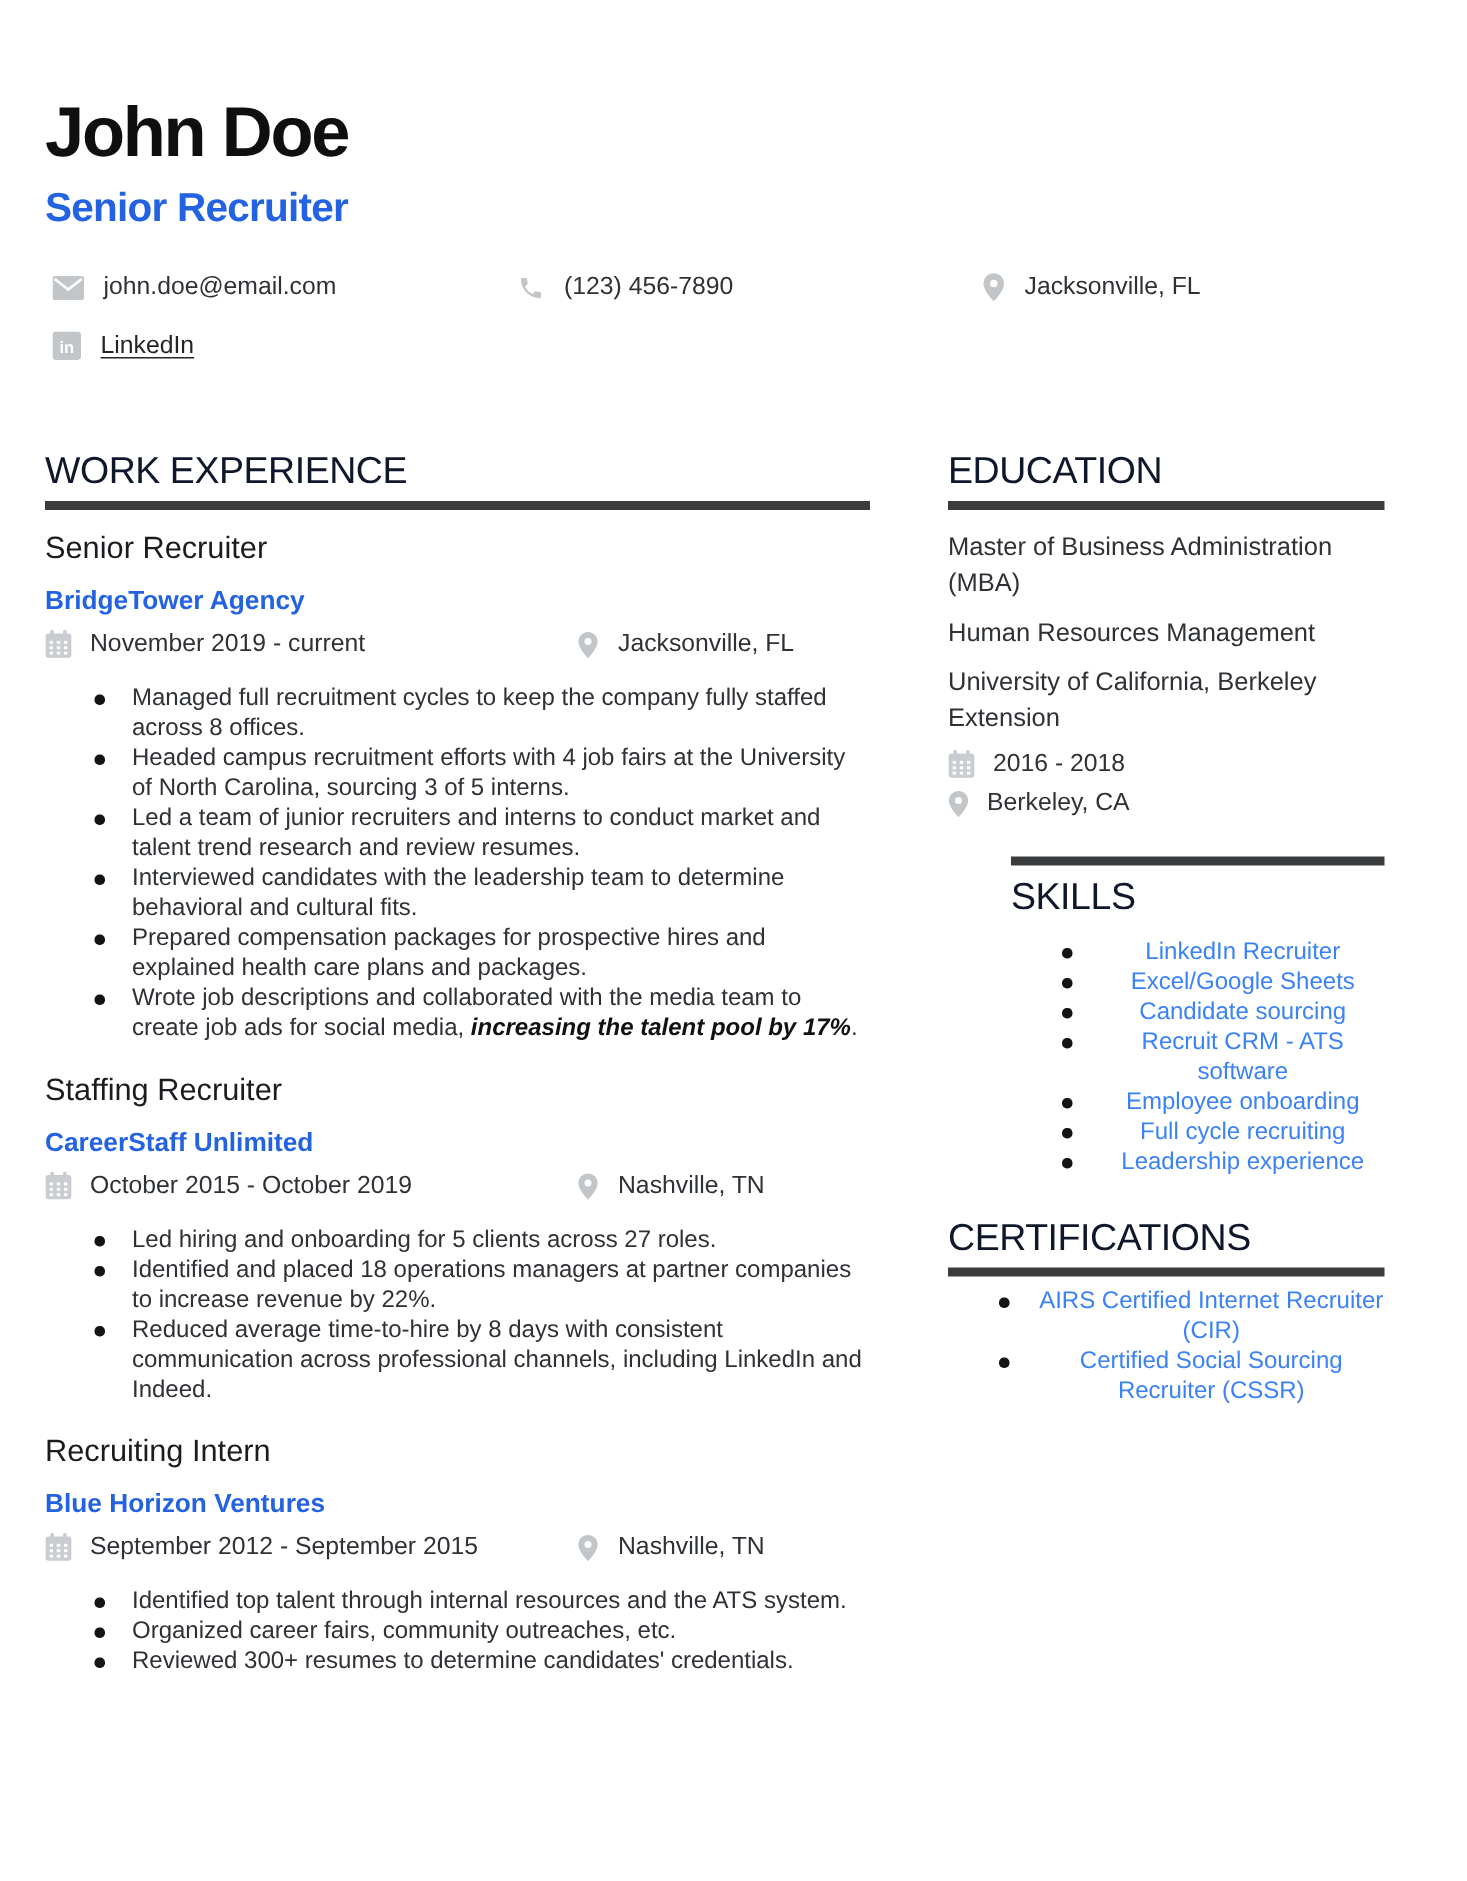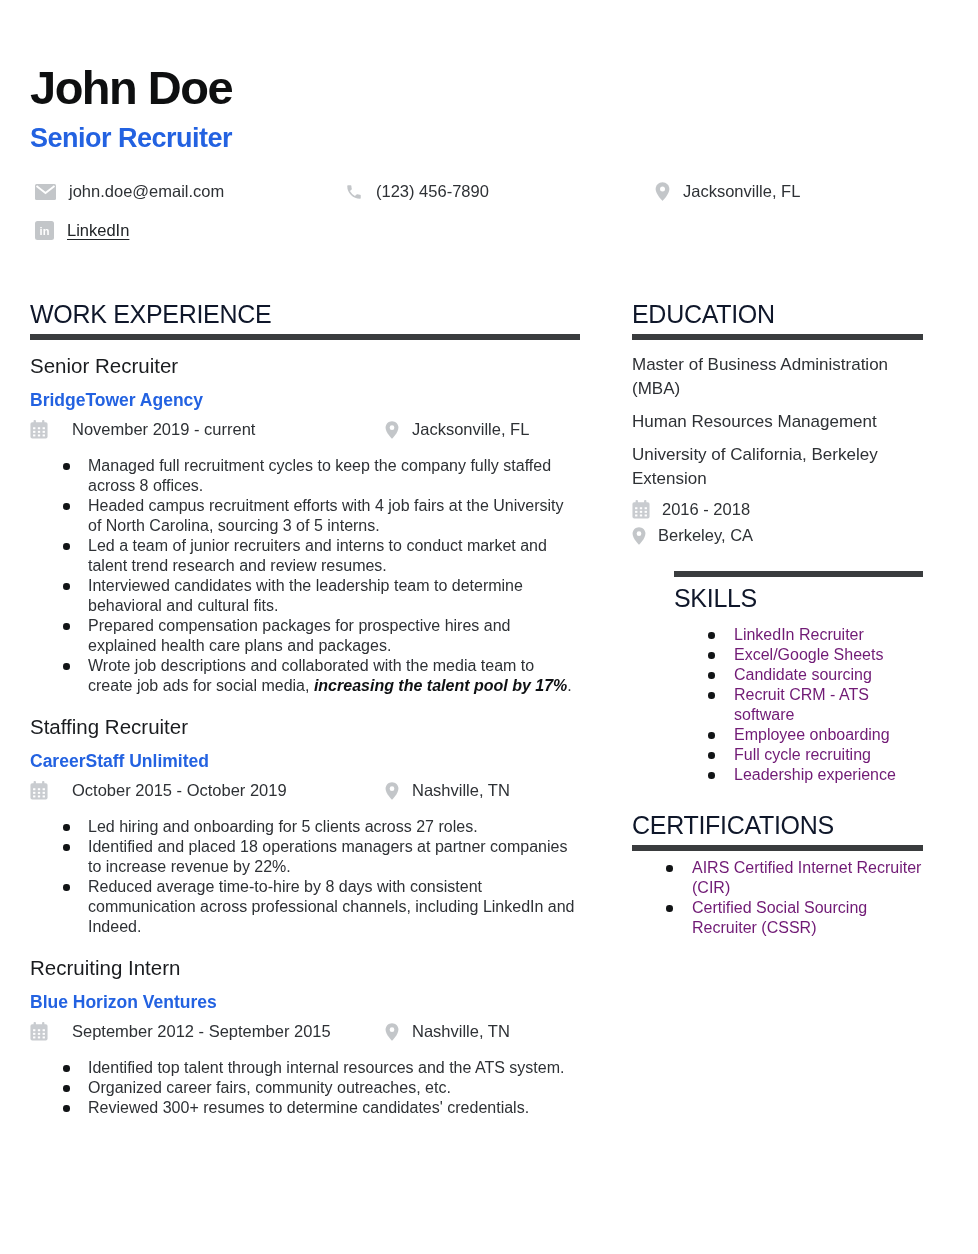--- a/index.html
+++ b/index.html
@@ -48,21 +48,21 @@
   }
   .bar { height: 6px; background: #3a3c3e; margin-top: 5px; }
   .bar-above { margin-top: 0; margin-bottom: 7px; }
 
   
   .job { margin-top: 13px; }
   .job + .job { margin-top: 18px; }
   .job-title { font-size: 20.5px; line-height: 26px; color: #1a1c1f; font-weight: 500; }
   .company   { margin-top: 10px; font-size: 17.5px; line-height: 22px; font-weight: 700; color: #2362e1; }
   .meta { display: flex; align-items: center; margin-top: 9px; font-size: 16.5px; color: #2e3135; }
-  .meta-date { display: flex; align-items: flex-start; gap: 24px; flex: 0 0 355px; }
+  .meta-date { display: flex; align-items: flex-start; gap: 12px; flex: 0 0 355px; }
   .meta-loc  { display: flex; align-items: center; gap: 13px; }
   .meta svg, .rmeta svg { flex: 0 0 auto; display: block; }
 
   .bullets {
     list-style: none; margin: 17px 0 0 0; padding: 0;
     font-size: 16px; line-height: 20px; color: #2e3135;
   }
   .bullets li { position: relative; padding-left: 58px; }
   .bullets li::before {
     content: ""; position: absolute; left: 33px; top: 7px;
@@ -74,21 +74,21 @@
   .rsec p { margin: 0 0 9px 0; font-size: 17px; line-height: 24px; color: #2e3135; }
   .rsec p:first-of-type { margin-top: 13px; }
   .rmeta {
     display: flex; align-items: center; gap: 12px;
     font-size: 16.5px; color: #2e3135; margin-top: 7px;
   }
   .skills-sec { margin-top: 26px; margin-left: 42px; }
   .certs-sec  { margin-top: 26px; }
   .rlist {
     list-style: none; margin: 12px 0 0 0; padding: 0;
-    font-size: 16px; line-height: 20px; color: #701a75;
+    font-size: 16px; line-height: 20px; color: #3b82f6; text-align: center;
   }
   .certs-sec .rlist { margin-top: 7px; }
   .rlist li { position: relative; padding-left: 60px; }
   .rlist li::before {
     content: ""; position: absolute; left: 34px; top: 7px;
     width: 6.5px; height: 6.5px; border-radius: 50%; background: #121416;
   }
 </style>
 </head>
 <body>

